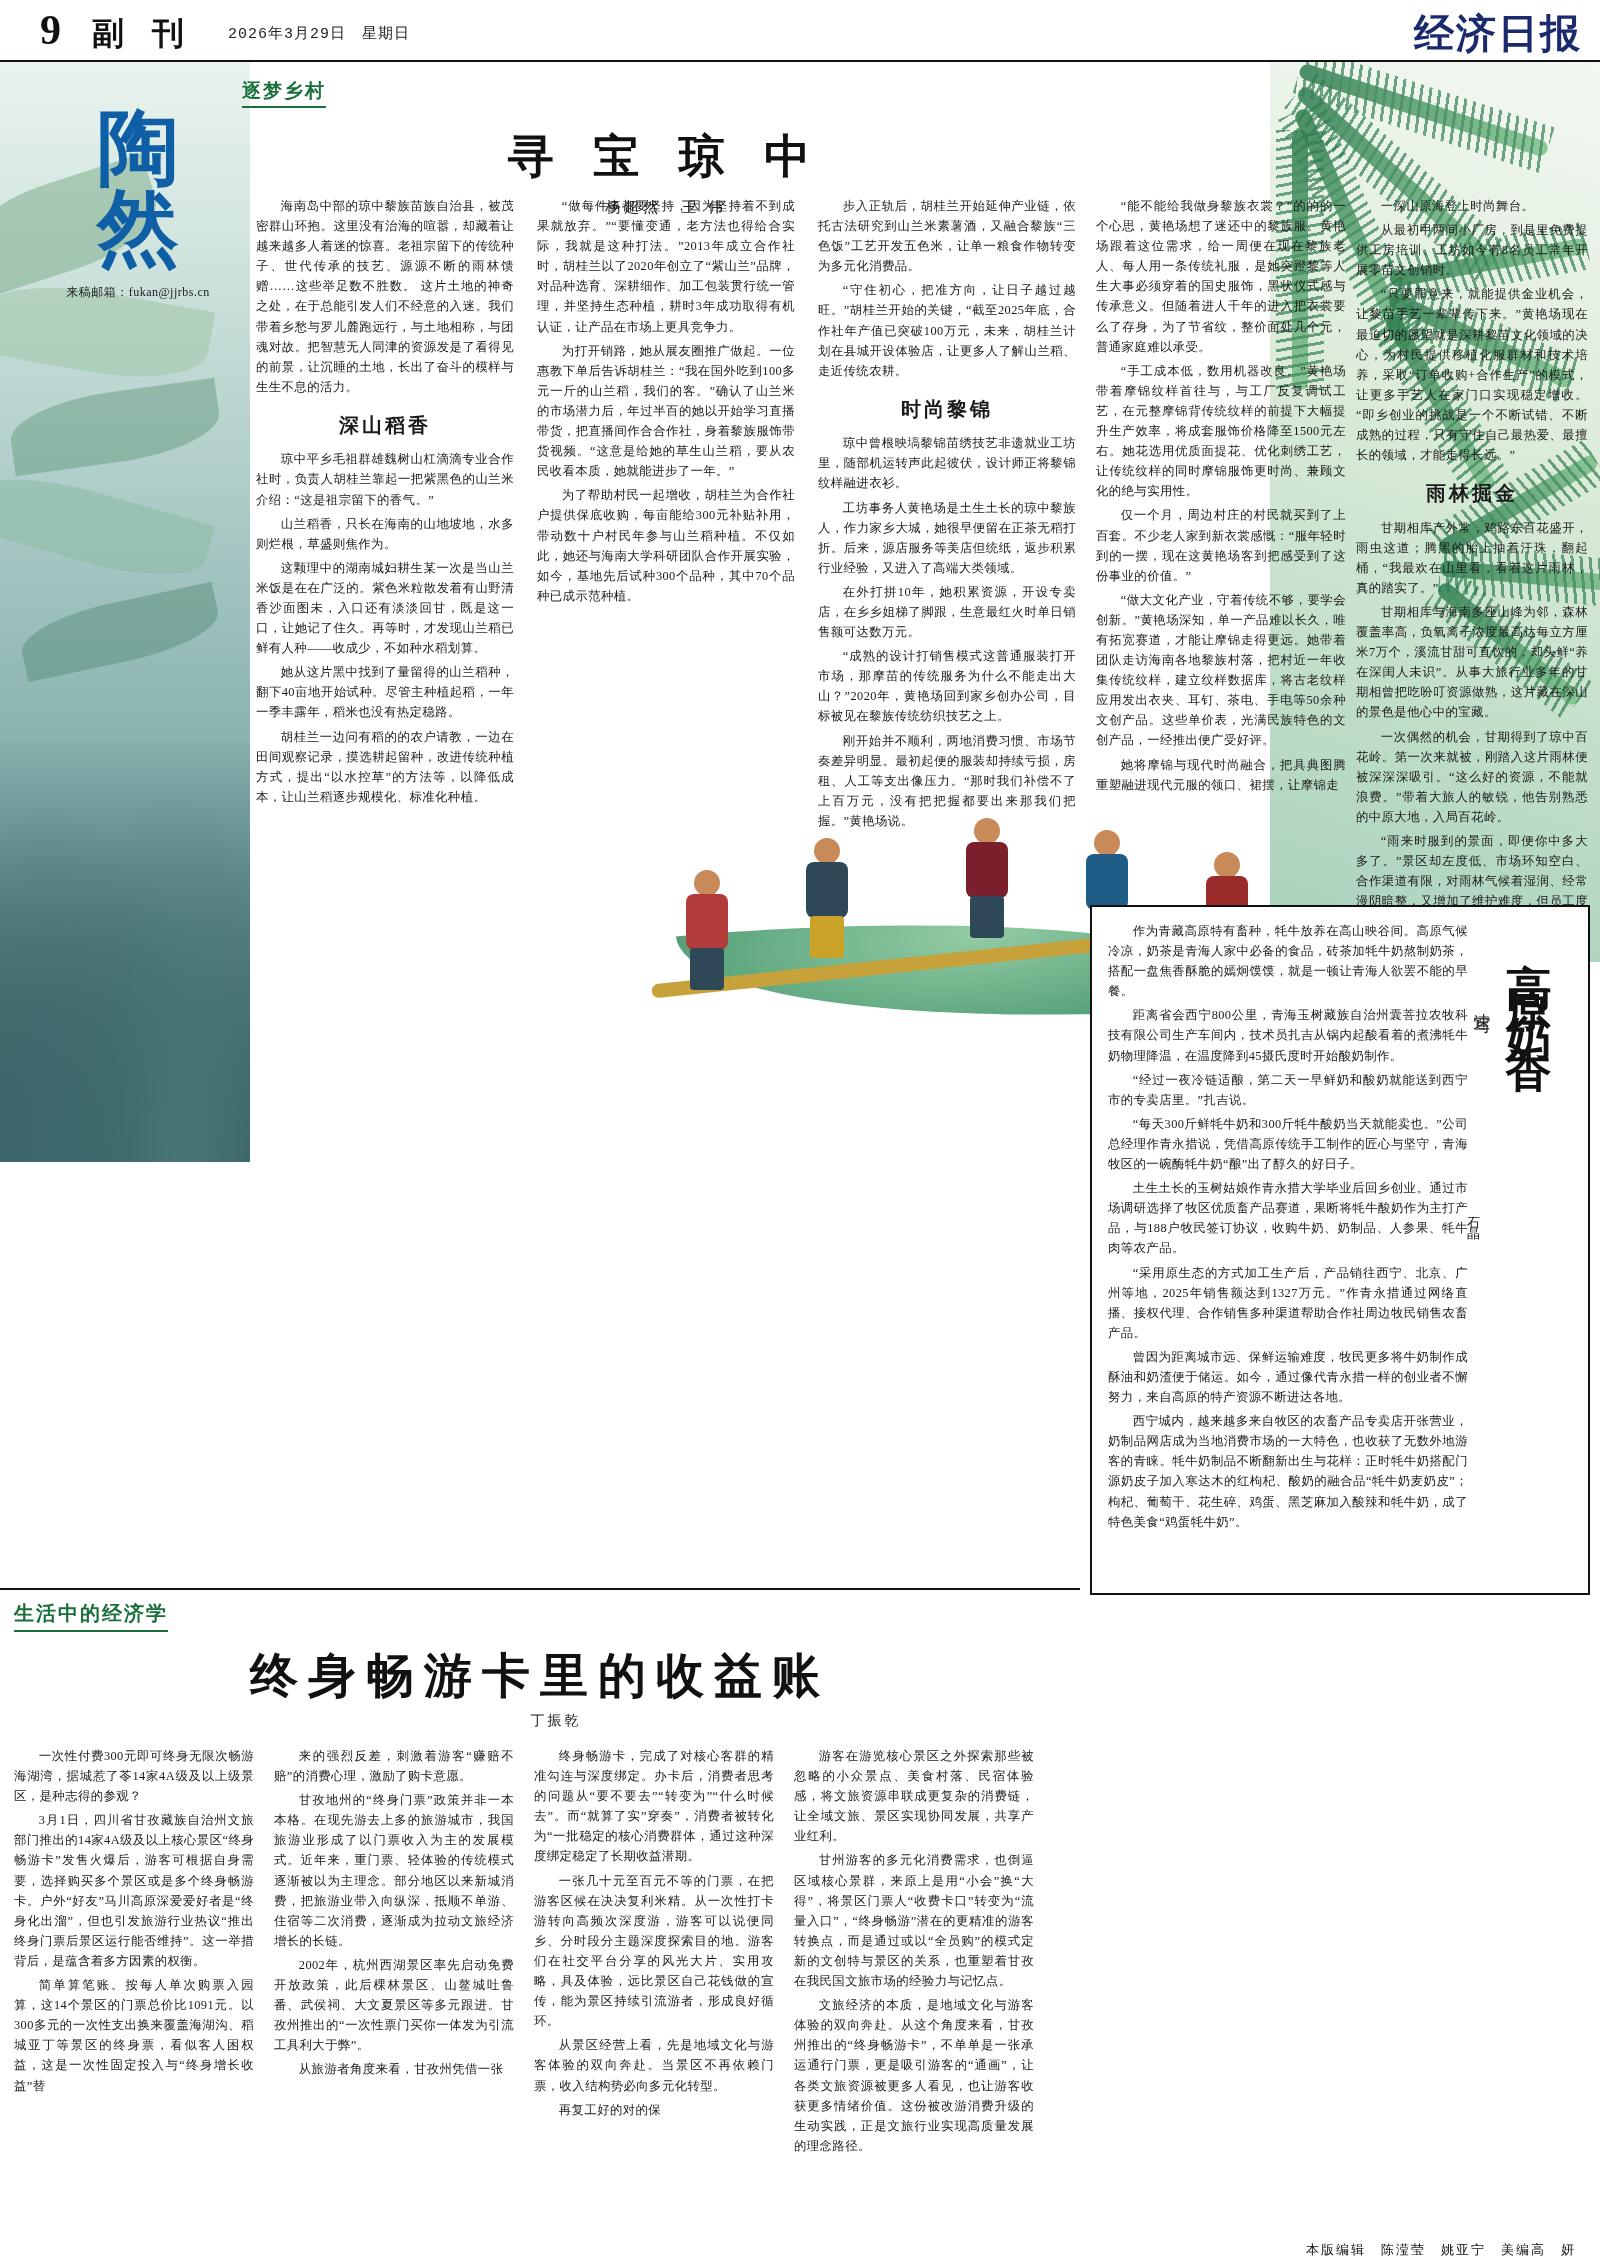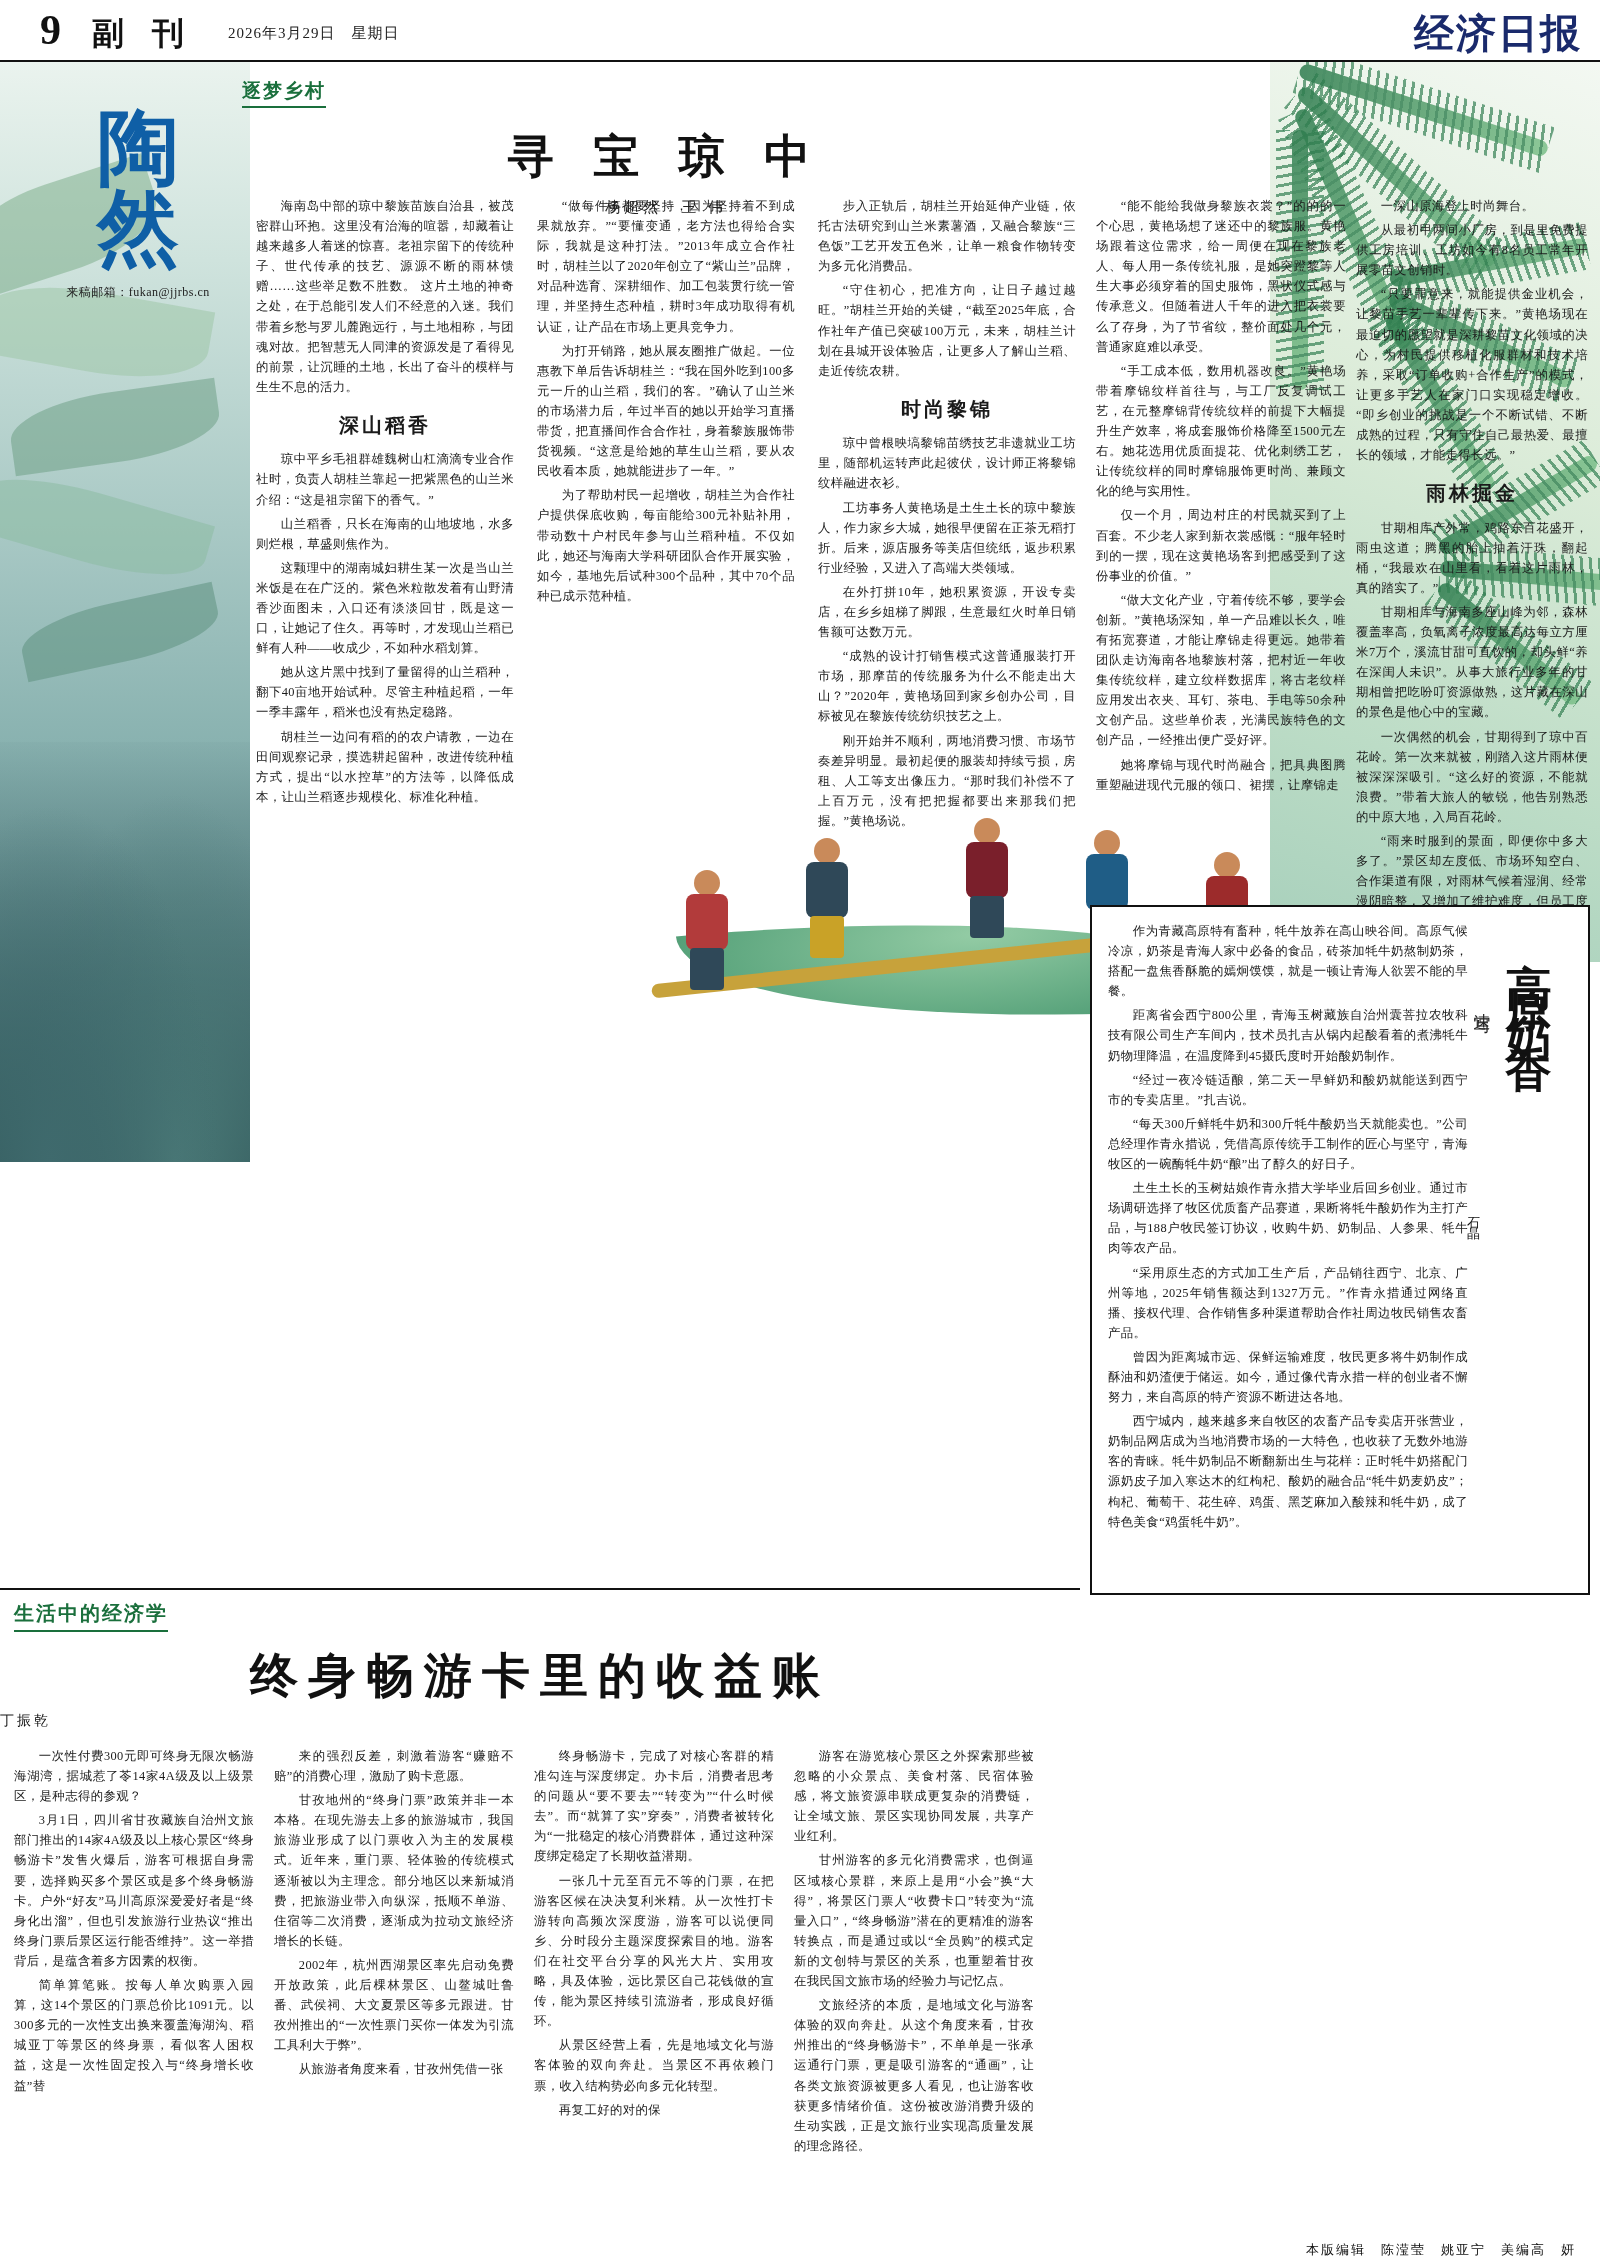--- a/index.html
+++ b/index.html
@@ -21,21 +21,21 @@
     position:absolute;left:40px;top:6px;
     font-size:42px;font-weight:bold;letter-spacing:0;
     font-family:"Liberation Serif",serif;
   }
   .section-name{
     position:absolute;left:92px;top:12px;
     font-size:32px;font-weight:bold;letter-spacing:10px;
   }
   .date-line{
     position:absolute;left:228px;top:24px;
-    font-size:15px;color:#222;letter-spacing:1px;
+    font-size:15px;color:#222;letter-spacing:1px;font-family:Liberation Mono, monospace;
   }
   .paper-title{
     position:absolute;right:18px;top:6px;
     font-size:40px;font-weight:bold;color:#1a2a6c;
     letter-spacing:2px;
     font-family:"Liberation Serif",serif;
   }
 
   
   .art-left{
@@ -149,21 +149,21 @@
   }
   .feature .kicker2{
     position:absolute;left:14px;top:0;font-size:20px;font-weight:bold;color:#1a6f3c;letter-spacing:2px;
     border-bottom:2px solid #1a6f3c;padding-bottom:3px;
   }
   .feature .head2{
     position:absolute;left:0;top:44px;width:1080px;text-align:center;
     font-size:48px;font-weight:bold;letter-spacing:10px;
   }
   .feature .by2{
-    position:absolute;left:0;top:112px;width:1080px;font-size:14px;letter-spacing:3px;
+    position:absolute;left:0;top:112px;width:1080px;text-align:center;font-size:14px;letter-spacing:3px;padding-left:16px;
   }
   .feature .fcols{
     position:absolute;left:14px;top:146px;width:1060px;display:flex;gap:20px;
   }
   .feature .fcols .c{width:240px;}
 
   .footer{
     position:absolute;left:0;bottom:8px;width:1600px;text-align:right;
     font-size:13px;letter-spacing:2px;padding-right:24px;box-sizing:border-box;color:#111;
   }

